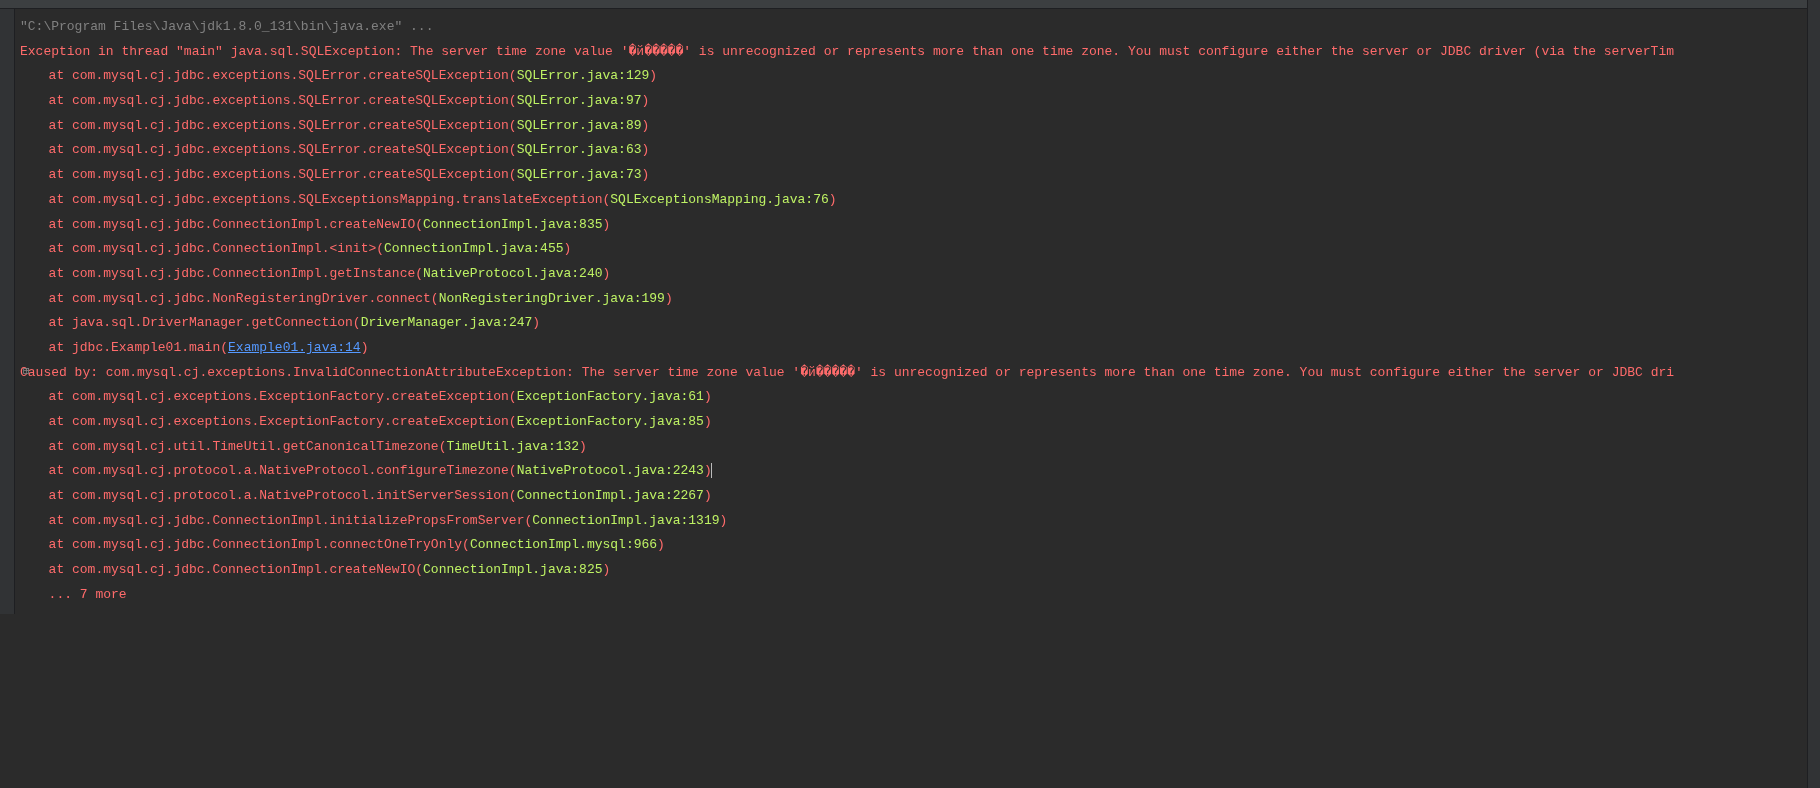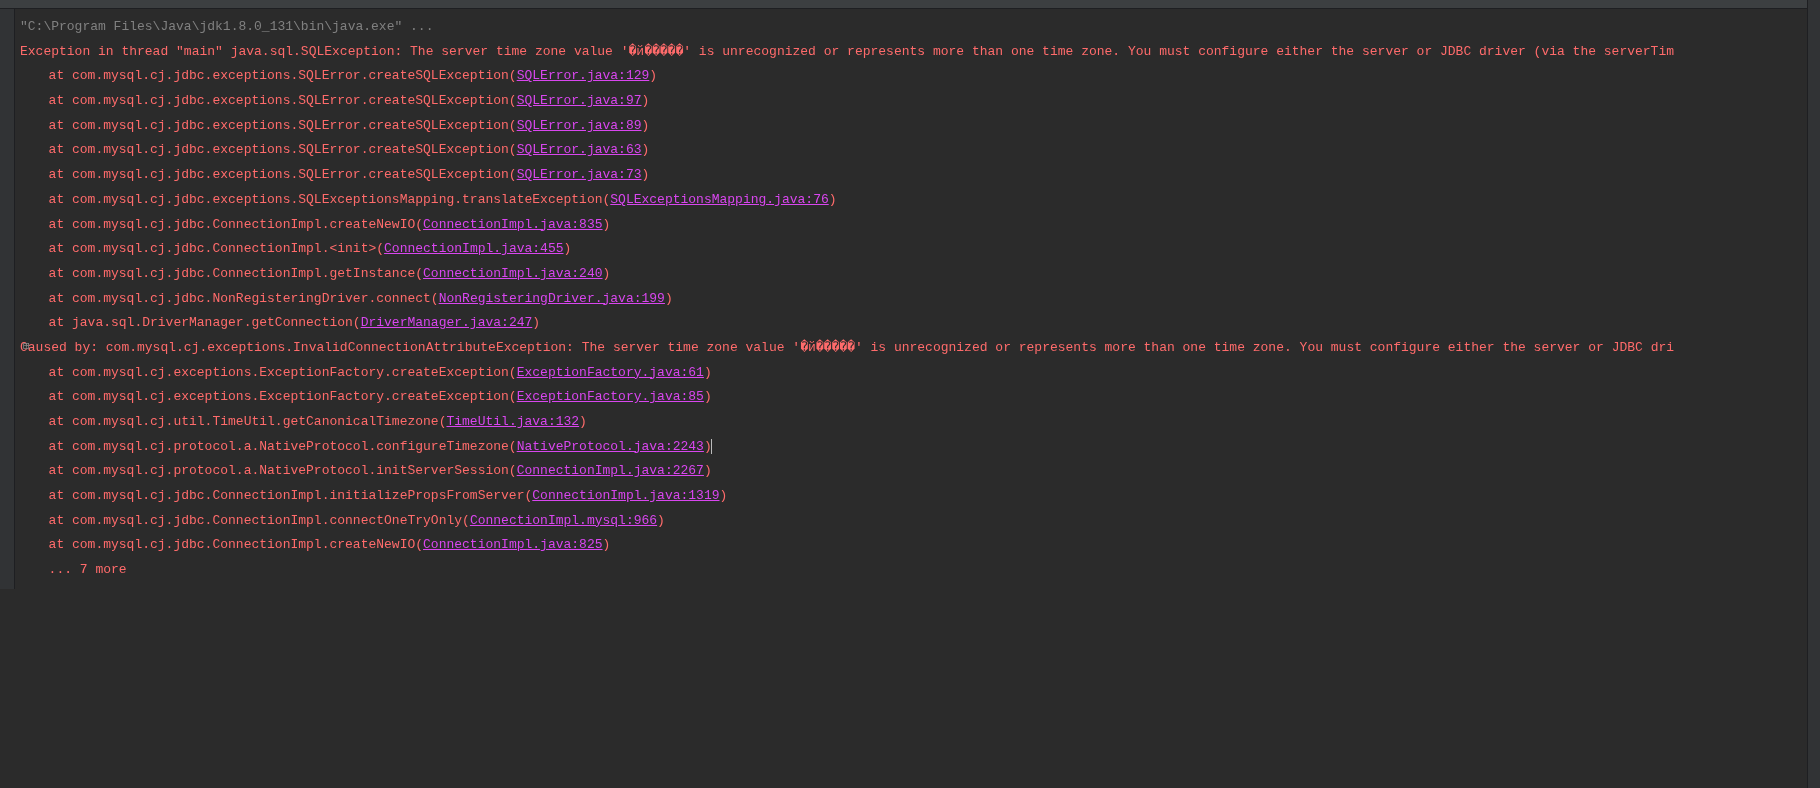--- a/index.html
+++ b/index.html
@@ -38,22 +38,21 @@
     color: #808080;
   }
   .err {
     color: #ff6b6b;
   }
   .indent {
     display: inline-block;
     width: 2.2em;
   }
   .link {
-    color: #d946ef;
-    text-decoration: underline;
+    color: #bef264;
     cursor: pointer;
   }
   .link-own {
     color: #5599ff;
     text-decoration: underline;
     cursor: pointer;
   }
   .expand {
     position: absolute;
     left: 3px;
@@ -95,23 +94,24 @@
 
   <div id="stack1">
       <div class="err"><span class="indent"></span><span>at com.mysql.cj.jdbc.exceptions.SQLError.createSQLException(</span><span class="link">SQLError.java:129</span><span>)</span></div>
       <div class="err"><span class="indent"></span><span>at com.mysql.cj.jdbc.exceptions.SQLError.createSQLException(</span><span class="link">SQLError.java:97</span><span>)</span></div>
       <div class="err"><span class="indent"></span><span>at com.mysql.cj.jdbc.exceptions.SQLError.createSQLException(</span><span class="link">SQLError.java:89</span><span>)</span></div>
       <div class="err"><span class="indent"></span><span>at com.mysql.cj.jdbc.exceptions.SQLError.createSQLException(</span><span class="link">SQLError.java:63</span><span>)</span></div>
       <div class="err"><span class="indent"></span><span>at com.mysql.cj.jdbc.exceptions.SQLError.createSQLException(</span><span class="link">SQLError.java:73</span><span>)</span></div>
       <div class="err"><span class="indent"></span><span>at com.mysql.cj.jdbc.exceptions.SQLExceptionsMapping.translateException(</span><span class="link">SQLExceptionsMapping.java:76</span><span>)</span></div>
       <div class="err"><span class="indent"></span><span>at com.mysql.cj.jdbc.ConnectionImpl.createNewIO(</span><span class="link">ConnectionImpl.java:835</span><span>)</span></div>
       <div class="err"><span class="indent"></span><span>at com.mysql.cj.jdbc.ConnectionImpl.&lt;init&gt;(</span><span class="link">ConnectionImpl.java:455</span><span>)</span></div>
-      <div class="err"><span class="indent"></span><span>at com.mysql.cj.jdbc.ConnectionImpl.getInstance(</span><span class="link">ConnectionImpl.java:240</span><span>)</span></div>
+      <div class="err"><span class="indent"></span><span>at com.mysql.cj.jdbc.ConnectionImpl.getInstance(</span><span class="link">NativeProtocol.java:240</span><span>)</span></div>
       <div class="err"><span class="indent"></span><span>at com.mysql.cj.jdbc.NonRegisteringDriver.connect(</span><span class="link">NonRegisteringDriver.java:199</span><span>)</span></div>
       <div class="err"><span class="indent"></span><span>at java.sql.DriverManager.getConnection(</span><span class="link">DriverManager.java:247</span><span>)</span></div>
+      <div class="err"><span class="indent"></span><span>at jdbc.Example01.main(</span><span class="link-own">Example01.java:14</span><span>)</span></div>
     </div>
 
   <div class="err" style="position:relative;">
     <span class="expand">⊞</span>
     <span>Caused by: com.mysql.cj.exceptions.InvalidConnectionAttributeException: The server time zone value '�й���׼��' is unrecognized or represents more than one time zone. You must configure either the server or JDBC dri</span>
   </div>
 
   <div id="stack2">
       <div class="err"><span class="indent"></span><span>at com.mysql.cj.exceptions.ExceptionFactory.createException(</span><span class="link">ExceptionFactory.java:61</span><span>)</span></div>
       <div class="err"><span class="indent"></span><span>at com.mysql.cj.exceptions.ExceptionFactory.createException(</span><span class="link">ExceptionFactory.java:85</span><span>)</span></div>

